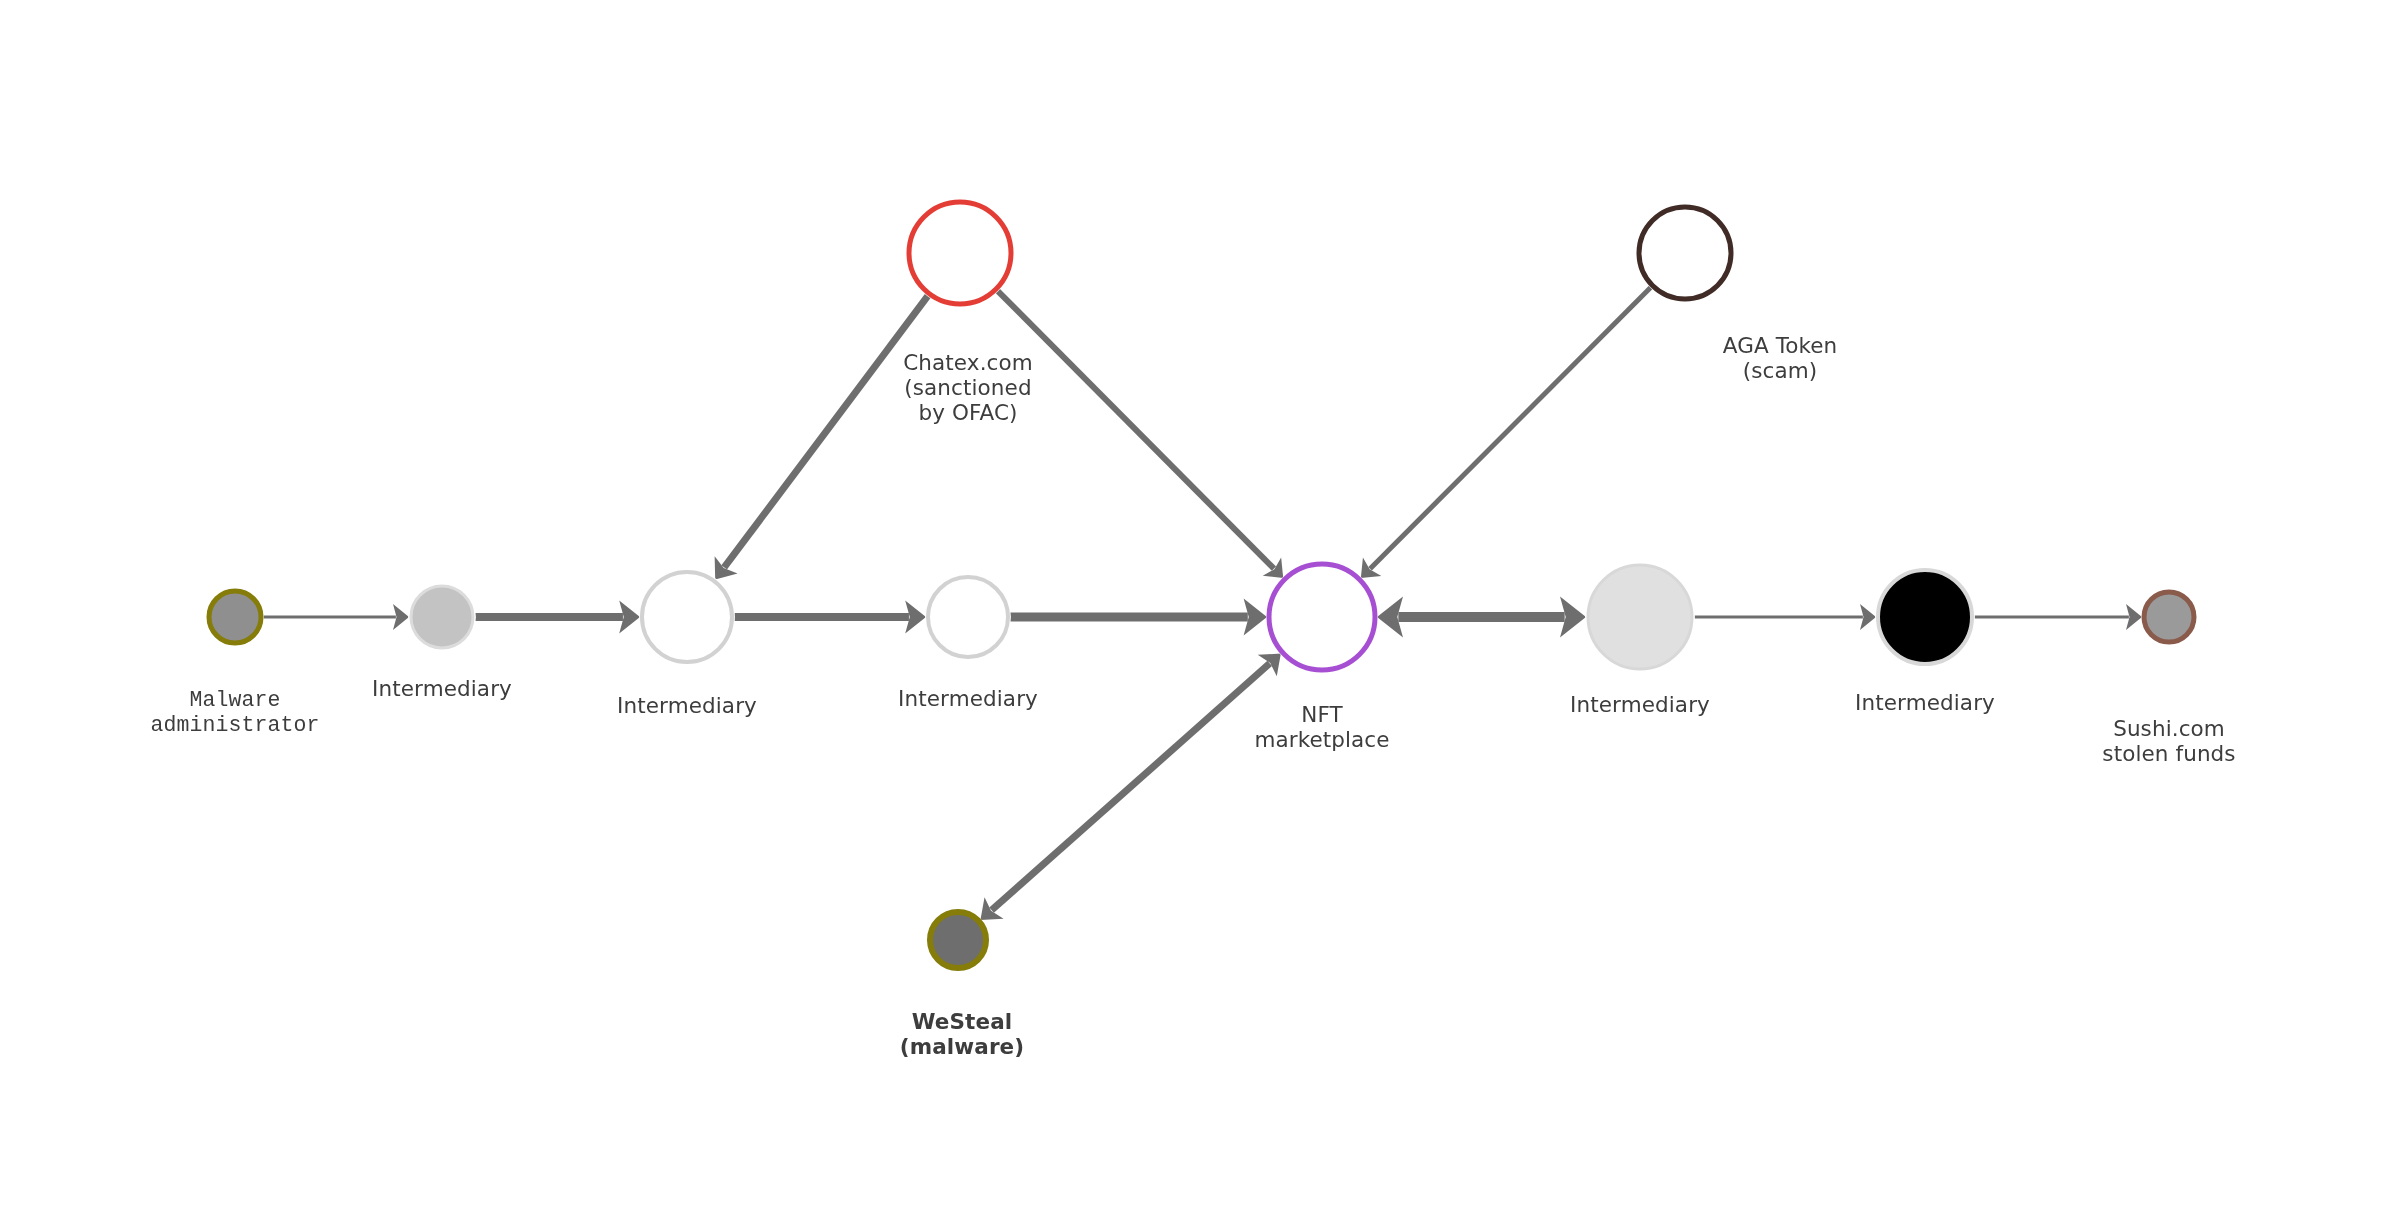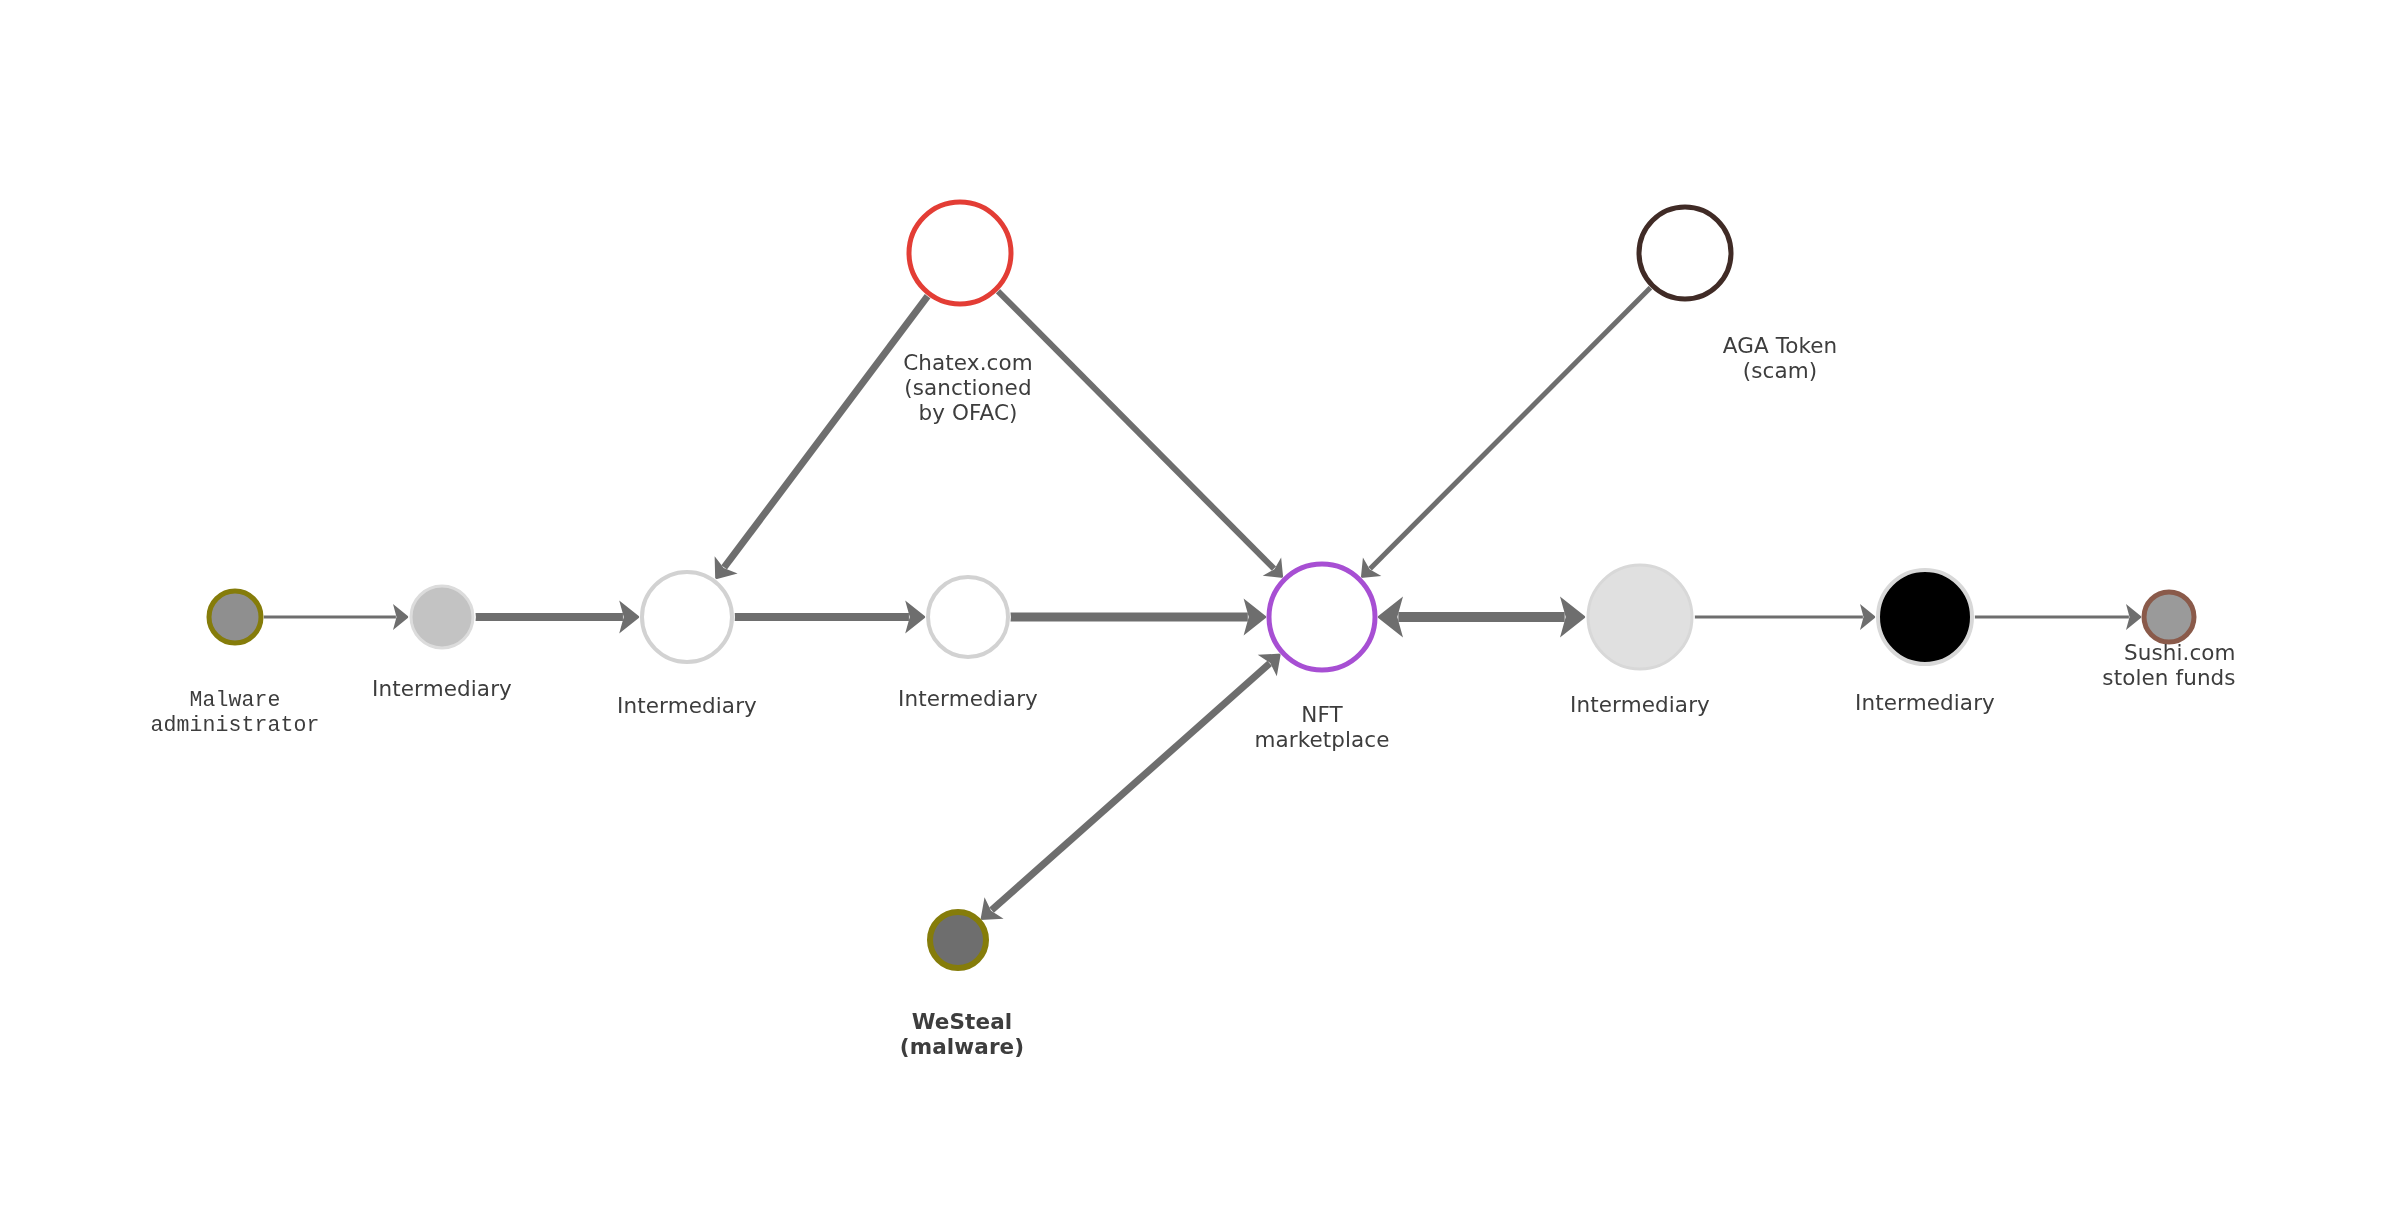--- a/index.html
+++ b/index.html
@@ -143,21 +143,21 @@
   <div id="labels-layer">
       <div class="node-label" style="left: 235px; top: 688px; font-family: Liberation Mono, monospace;">Malware
 administrator</div>
       <div class="node-label" style="left: 442px; top: 676px;">Intermediary</div>
       <div class="node-label" style="left: 687px; top: 693px;">Intermediary</div>
       <div class="node-label" style="left: 968px; top: 686px;">Intermediary</div>
       <div class="node-label" style="left: 1322px; top: 702px;">NFT
 marketplace</div>
       <div class="node-label" style="left: 1640px; top: 692px;">Intermediary</div>
       <div class="node-label" style="left: 1925px; top: 690px;">Intermediary</div>
-      <div class="node-label" style="left: 2169px; top: 640px; text-align: right;">Sushi.com
+      <div class="node-label" style="left: 2169px; top: 716px;">Sushi.com
 stolen funds</div>
       <div class="node-label" style="left: 968px; top: 350px;">Chatex.com
 (sanctioned
 by OFAC)</div>
       <div class="node-label" style="left: 1780px; top: 333px;">AGA Token
 (scam)</div>
       <div class="node-label" style="left: 962px; top: 1009px; font-weight: bold;">WeSteal
 (malware)</div>
     </div>
 </div>

